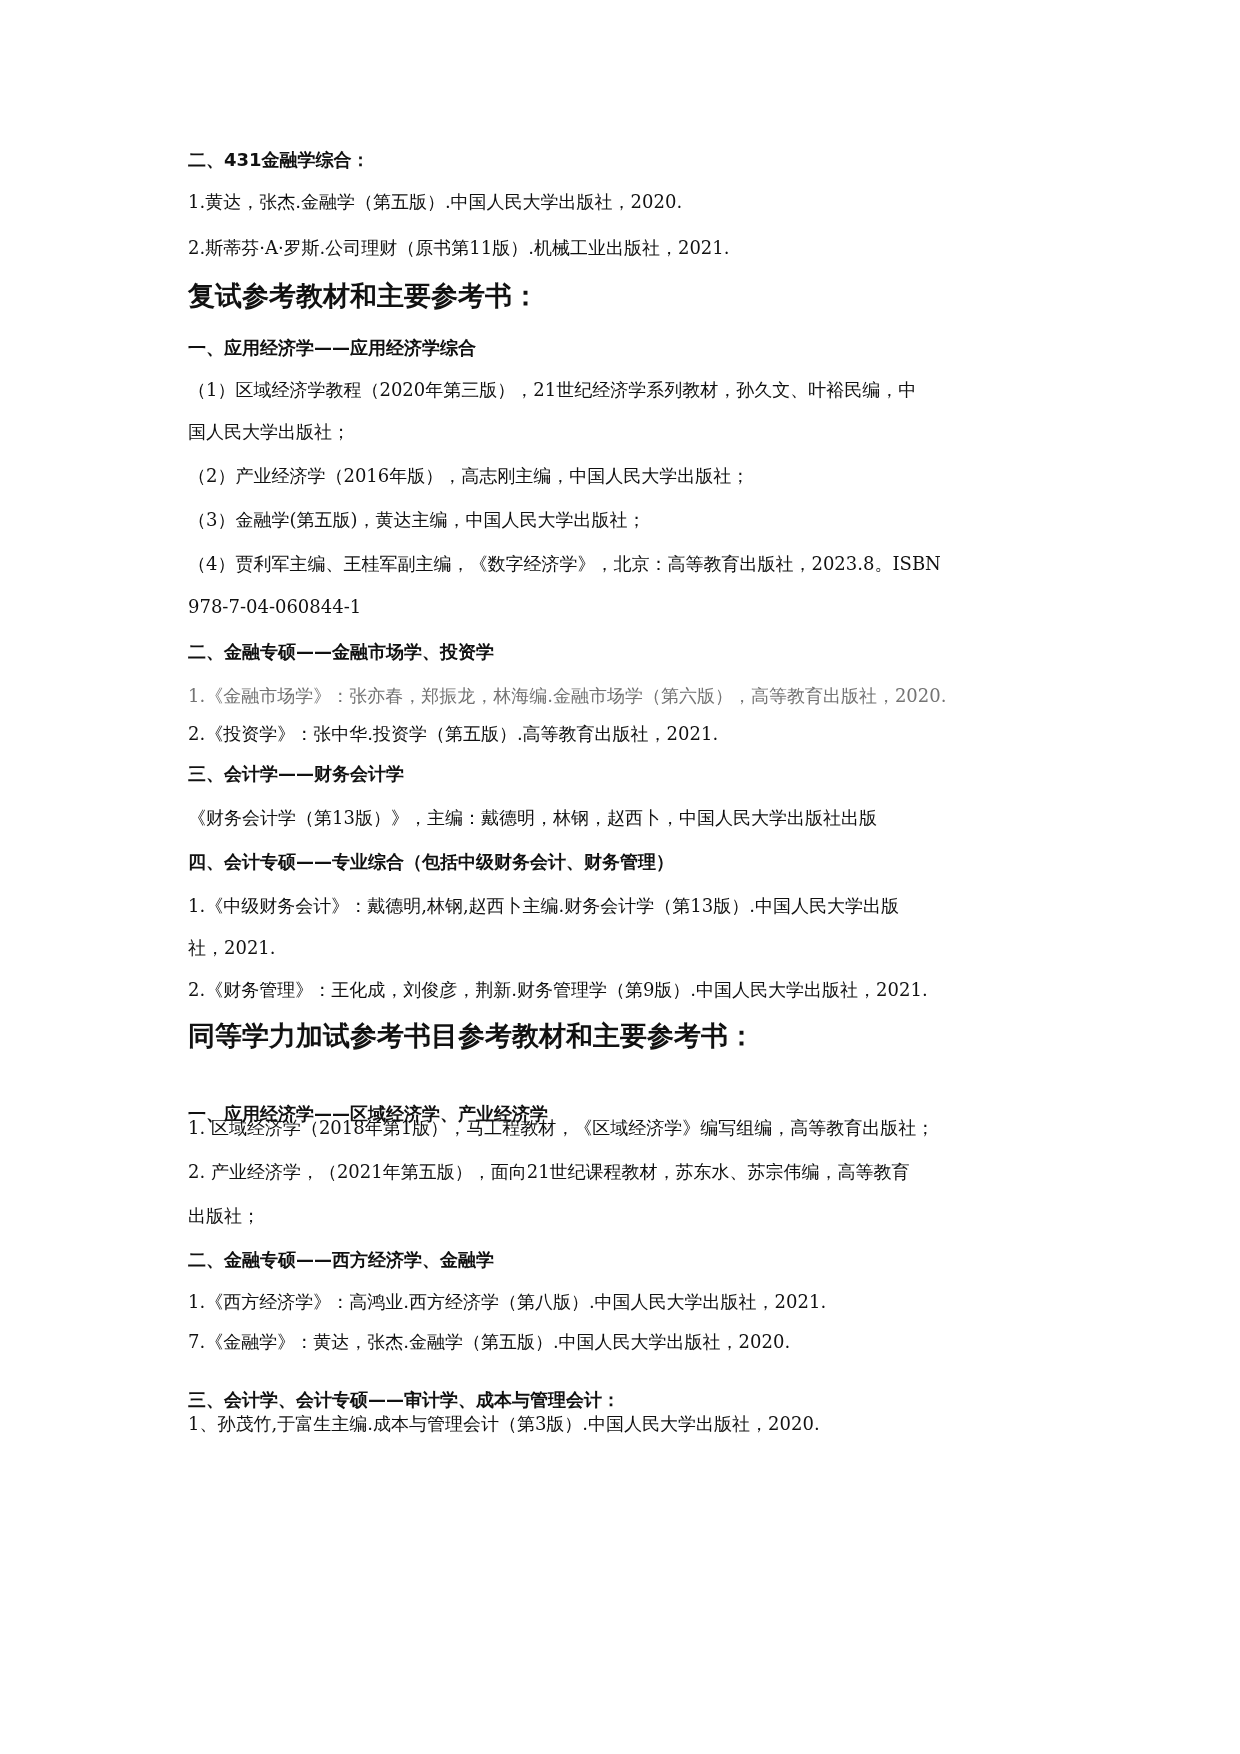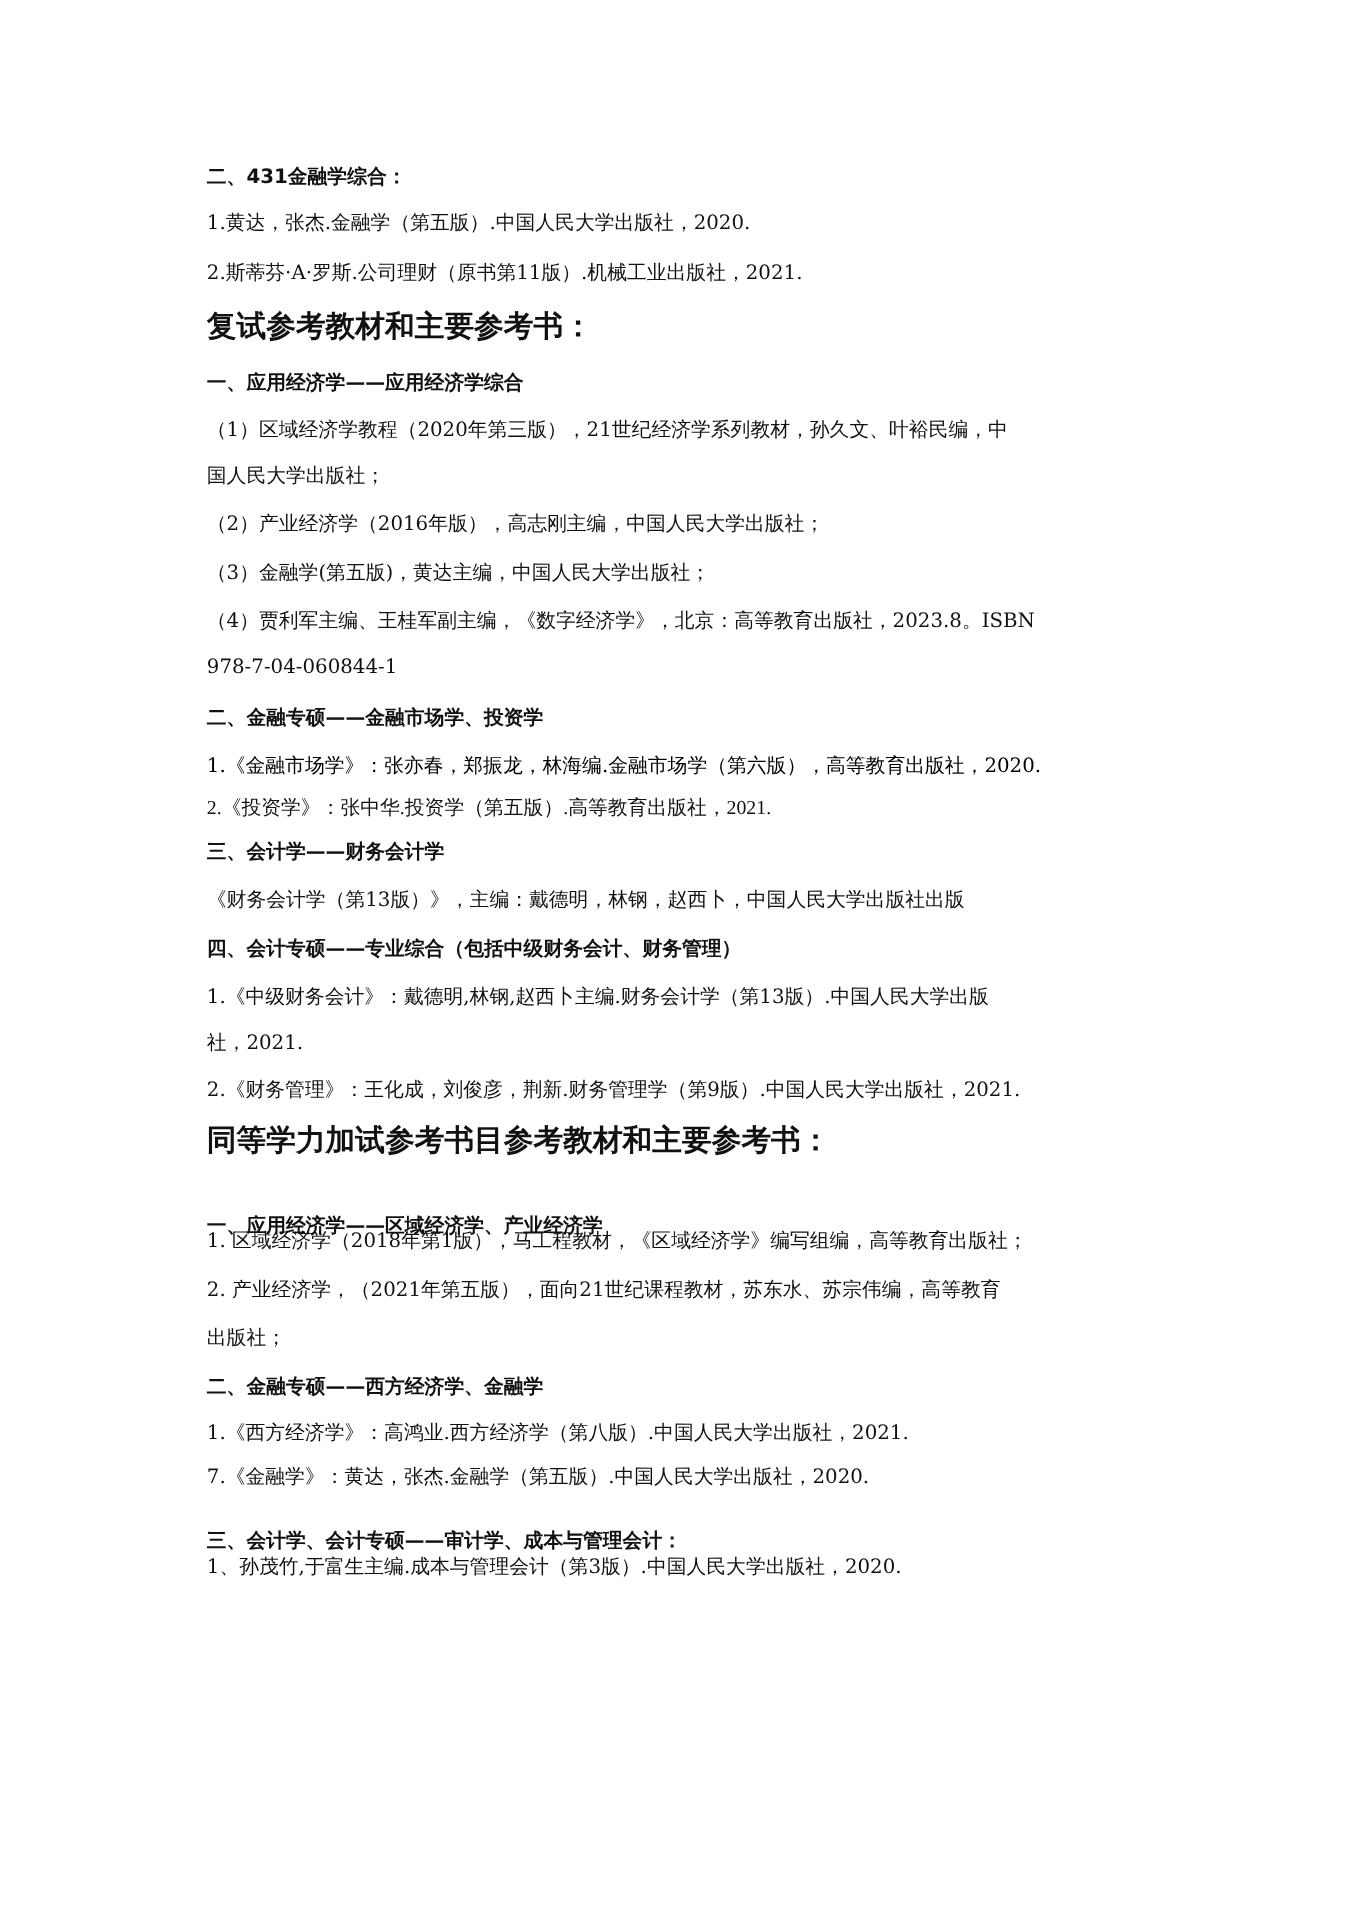--- a/index.html
+++ b/index.html
@@ -2,21 +2,21 @@
 <html><head>
 <meta charset="utf-8">
 <style>
   html, body { margin: 0; padding: 0; background: #ffffff; }
   body { width: 1240px; height: 1754px; position: relative; overflow: hidden;
          font-family: "DejaVu Serif", "Liberation Serif", serif; color: #111; }
   .line { position: absolute; left: 188px; white-space: nowrap; }
   .h2 { font-family: "DejaVu Sans", "Liberation Sans", sans-serif; font-weight: bold; font-size: 18px; }
   .h1 { font-family: "DejaVu Sans", "Liberation Sans", sans-serif; font-weight: bold; font-size: 27px; }
   .p { font-size: 18px; }
-  .gray { color: #000000; }
+  .gray { color: #737373; }
 </style>
 </head>
 <body>
 
 <div>
 
   <div class="line h2" style="top:148px;">二、431金融学综合：</div>
   <div class="line p" style="top:190px;">1.黄达，张杰.金融学（第五版）.中国人民大学出版社，2020.</div>
   <div class="line p" style="top:236px;">2.斯蒂芬·A·罗斯.公司理财（原书第11版）.机械工业出版社，2021.</div>
 
@@ -25,21 +25,21 @@
   <div class="line h2" style="top:336px;">一、应用经济学——应用经济学综合</div>
   <div class="line p" style="top:378px;">（1）区域经济学教程（2020年第三版），21世纪经济学系列教材，孙久文、叶裕民编，中</div>
   <div class="line p" style="top:420px;">国人民大学出版社；</div>
   <div class="line p" style="top:464px;">（2）产业经济学（2016年版），高志刚主编，中国人民大学出版社；</div>
   <div class="line p" style="top:508px;">（3）金融学(第五版)，黄达主编，中国人民大学出版社；</div>
   <div class="line p" style="top:552px;">（4）贾利军主编、王桂军副主编，《数字经济学》，北京：高等教育出版社，2023.8。ISBN</div>
   <div class="line p" style="top:596px;">978-7-04-060844-1</div>
 
   <div class="line h2" style="top:640px;">二、金融专硕——金融市场学、投资学</div>
   <div class="line p gray" style="top:684px;">1.《金融市场学》：张亦春，郑振龙，林海编.金融市场学（第六版），高等教育出版社，2020.</div>
-  <div class="line p" style="top:722px;font-family:Liberation Serif, serif;">2.《投资学》：张中华.投资学（第五版）.高等教育出版社，2021.</div>
+  <div class="line p" style="top:722px;">2.《投资学》：张中华.投资学（第五版）.高等教育出版社，2021.</div>
 
   <div class="line h2" style="top:762px;">三、会计学——财务会计学</div>
   <div class="line p" style="top:806px;">《财务会计学（第13版）》，主编：戴德明，林钢，赵西卜，中国人民大学出版社出版</div>
 
   <div class="line h2" style="top:850px;">四、会计专硕——专业综合（包括中级财务会计、财务管理）</div>
   <div class="line p" style="top:894px;">1.《中级财务会计》：戴德明,林钢,赵西卜主编.财务会计学（第13版）.中国人民大学出版</div>
   <div class="line p" style="top:936px;">社，2021.</div>
   <div class="line p" style="top:978px;">2.《财务管理》：王化成，刘俊彦，荆新.财务管理学（第9版）.中国人民大学出版社，2021.</div>
 
   <div class="line h1" style="top:1018px;">同等学力加试参考书目参考教材和主要参考书：</div>

